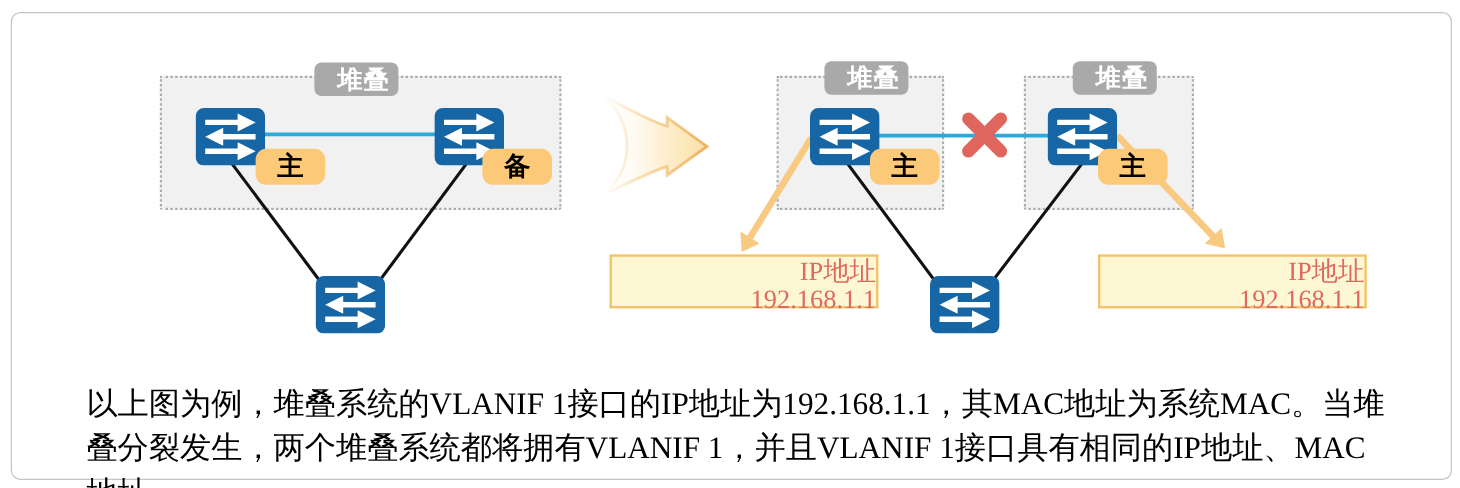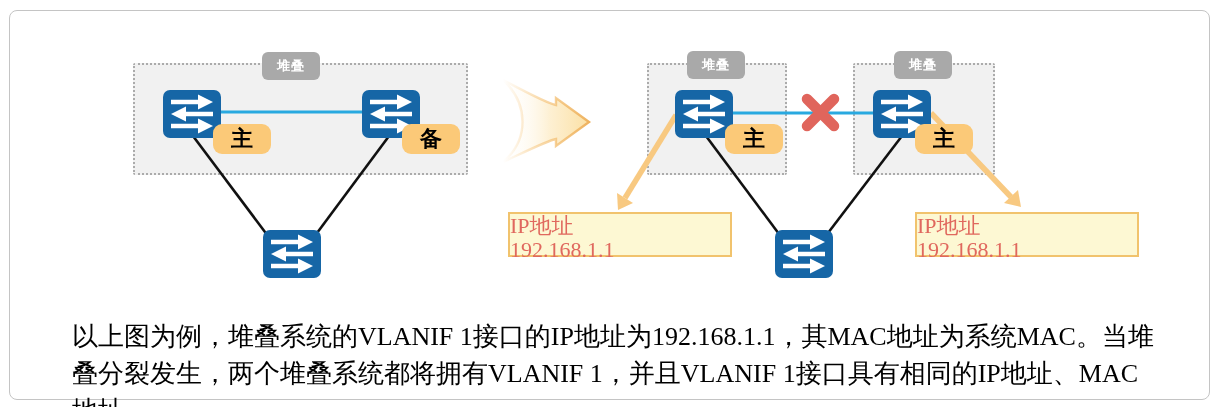--- a/index.html
+++ b/index.html
@@ -23,22 +23,22 @@
     z-index:1;
   }
   #stack-box-left{left:133px;top:63px;width:331px;height:108px;}
   #stack-box-mid{left:647px;top:63px;width:136px;height:108px;}
   #stack-box-right{left:853px;top:63px;width:138px;height:108px;}
   .wires{position:absolute;left:0;top:0;z-index:2;}
   .stack-tag{
     position:absolute;width:58px;height:28px;
     background:var(--stack_tag_bg,#a9a9a9);
     border-radius:6px;color:#ffffff;
-    font-size:13px;font-weight:bold;line-height:28px;text-align:center;
-    z-index:3;letter-spacing:1px;
+    font-size:21px;font-weight:bold;line-height:28px;text-align:center;
+    z-index:3;letter-spacing:1px;padding-left:12px;
   }
   #stack-tag-1{left:262px;top:52px;}
   #stack-tag-2{left:687px;top:51px;}
   #stack-tag-3{left:894px;top:51px;}
   .switch{position:absolute;width:58px;height:48px;z-index:3;}
   .switch svg{display:block;color:var(--switch_blue,#1666a6);}
   #switch-a{left:163px;top:90px;}
   #switch-b{left:362px;top:90px;}
   #switch-c{left:263px;top:230px;}
   #switch-d{left:675px;top:90px;}
@@ -52,21 +52,21 @@
     z-index:4;
   }
   #role-master-left{left:213px;top:124px;}
   #role-backup-left{left:402px;top:124px;}
   #role-master-mid{left:725px;top:124px;}
   #role-master-right{left:915px;top:124px;}
   .ip-box{
     position:absolute;width:220px;height:41px;
     background:var(--ip_box_bg,#fdf8d3);
     border:2px solid var(--ip_box_border,#f1c36d);
-    z-index:3;text-align:left;
+    z-index:3;text-align:right;
     color:var(--ip_text,#e0685e);
     font-size:22px;line-height:24px;
     overflow:visible;
   }
   #ip-box-left{left:508px;top:212px;}
   #ip-box-right{left:915px;top:212px;}
   .ip-box .ip-line{display:block;}
   .caption{
     position:absolute;left:72px;top:318px;width:1090px;
     margin:0;color:var(--caption_color,#000000);

